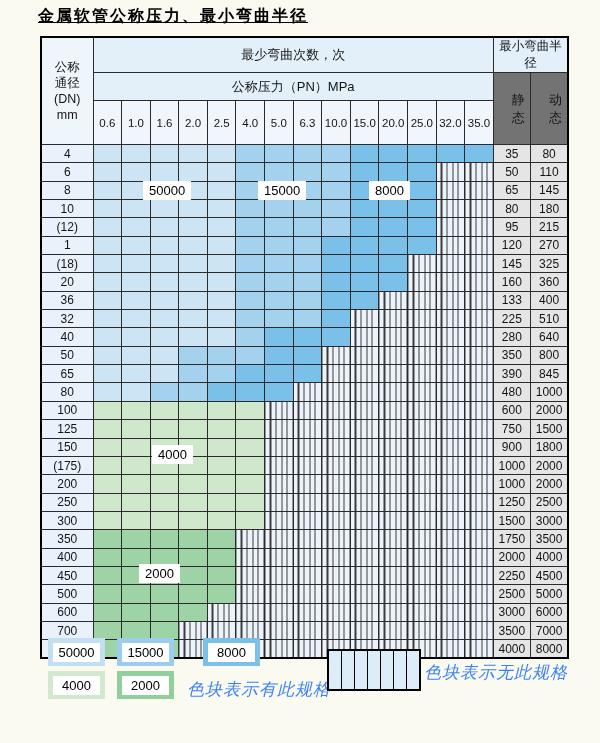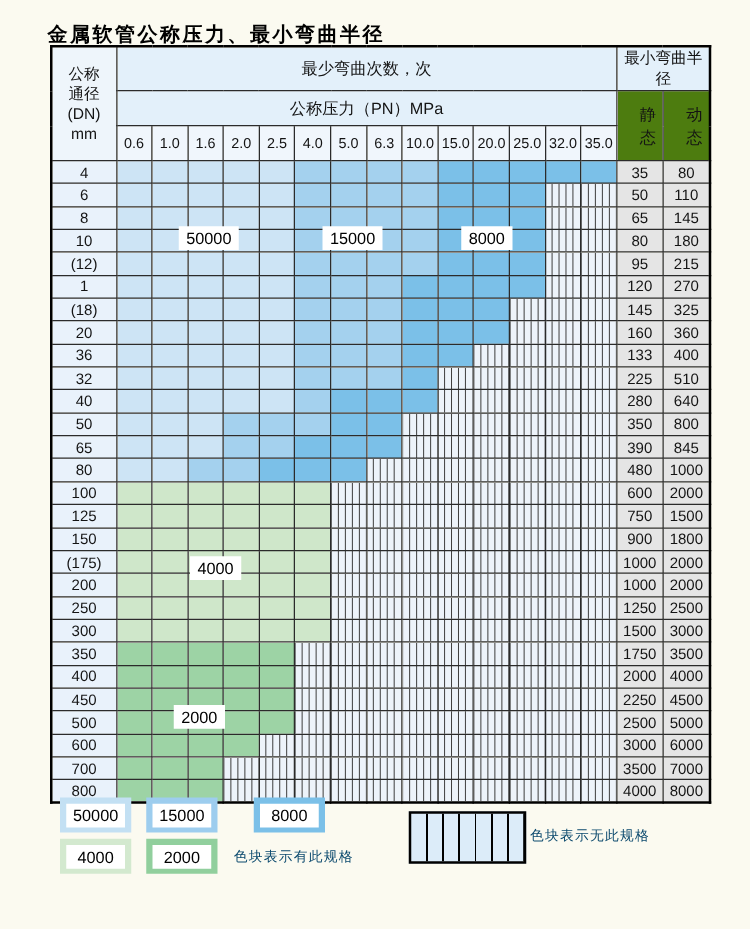--- a/index.html
+++ b/index.html
@@ -3,35 +3,35 @@
 <meta charset="utf-8">
 <style>
   html,body{margin:0;padding:0;}
   body{
     width:600px;height:743px;position:relative;
     background:#fbfaf0;
     font-family:"Liberation Sans",sans-serif;
     color:#111;overflow:hidden;
   }
   .title{
-    position:absolute;left:38px;top:18px;
+    position:absolute;left:38px;top:6px;
     font-family:"DejaVu Serif",serif;
-    font-weight:bold;font-size:16px;letter-spacing:2px;color:#000;
+    font-weight:bold;font-size:16px;letter-spacing:2px;color:#000;text-decoration:underline;
   }
   .tablewrap{position:absolute;left:40px;top:36px;}
   table{border-collapse:collapse;table-layout:fixed;border:2px solid #000;}
   th,td{
     border:1px solid #2b2b2b;padding:0;text-align:center;
     font-weight:normal;font-size:12px;color:#141414;overflow:hidden;
   }
   thead th{background:#e3f0fa;}
   th.pnum{background:#f0f6fc;font-size:11.5px;}
   .dnhead{background:#eef5fb;font-size:12.5px;line-height:16px;}
   .radius-head{font-size:12.5px;}
-  .sd-head{background:#4d7c0f;font-size:13px;padding-left:13px;}
+  .sd-head{background:#737373;font-size:13px;padding-left:13px;}
   tbody tr{height:18.35px;}
   td.dn{background:#e9f2fb;}
   td.stat,td.dyn{background:#e5e5e5;}
   td.cL{background:#cde4f5;}
   td.cM{background:#a4d1ee;}
   td.cD{background:#7bc0e8;}
   td.cG{background:#cfe7ca;}
   td.cg{background:#9dd3a5;}
   td.cH{
     background-color:#edf3fa;
@@ -44,21 +44,21 @@
   }
   .chip{
     position:absolute;width:57px;height:28px;
     display:flex;align-items:center;justify-content:center;
   }
   .chip .inner{
     background:#fff;width:47px;height:19px;
     display:flex;align-items:center;justify-content:center;
     font-size:13px;color:#000;
   }
-  .legend-text{position:absolute;font-size:11px;color:#0c4a6e;letter-spacing:1px;}
+  .legend-text{position:absolute;font-size:17px;color:#3b82f6;letter-spacing:1px;font-style:italic;}
   .hatch-box{
     position:absolute;left:327px;top:649px;width:90px;height:38px;
     border:2px solid #000;background-color:#dcecf9;
     background-image:repeating-linear-gradient(90deg,
       transparent 0,transparent 11.6px,#000 11.6px,#000 13px);
   }
 </style>
 </head>
 <body>
 
@@ -94,21 +94,21 @@
           <div>mm</div>
         </th>
         <th colspan="14" style="font-size:13px;">最少弯曲次数，次</th>
         <th colspan="2" class="radius-head">最小弯曲半径</th>
       </tr>
       <tr style="height:28px;">
         <th colspan="14" style="font-size:13px;">公称压力（PN）MPa</th>
         <th rowspan="2" class="sd-head">静 态</th>
         <th rowspan="2" class="sd-head">动 态</th>
       </tr>
-      <tr id="pnum-row" style="height:28px;">
+      <tr id="pnum-row" style="height:44px;">
           <th class="pnum">0.6</th>
           <th class="pnum">1.0</th>
           <th class="pnum">1.6</th>
           <th class="pnum">2.0</th>
           <th class="pnum">2.5</th>
           <th class="pnum">4.0</th>
           <th class="pnum">5.0</th>
           <th class="pnum">6.3</th>
           <th class="pnum">10.0</th>
           <th class="pnum">15.0</th>

